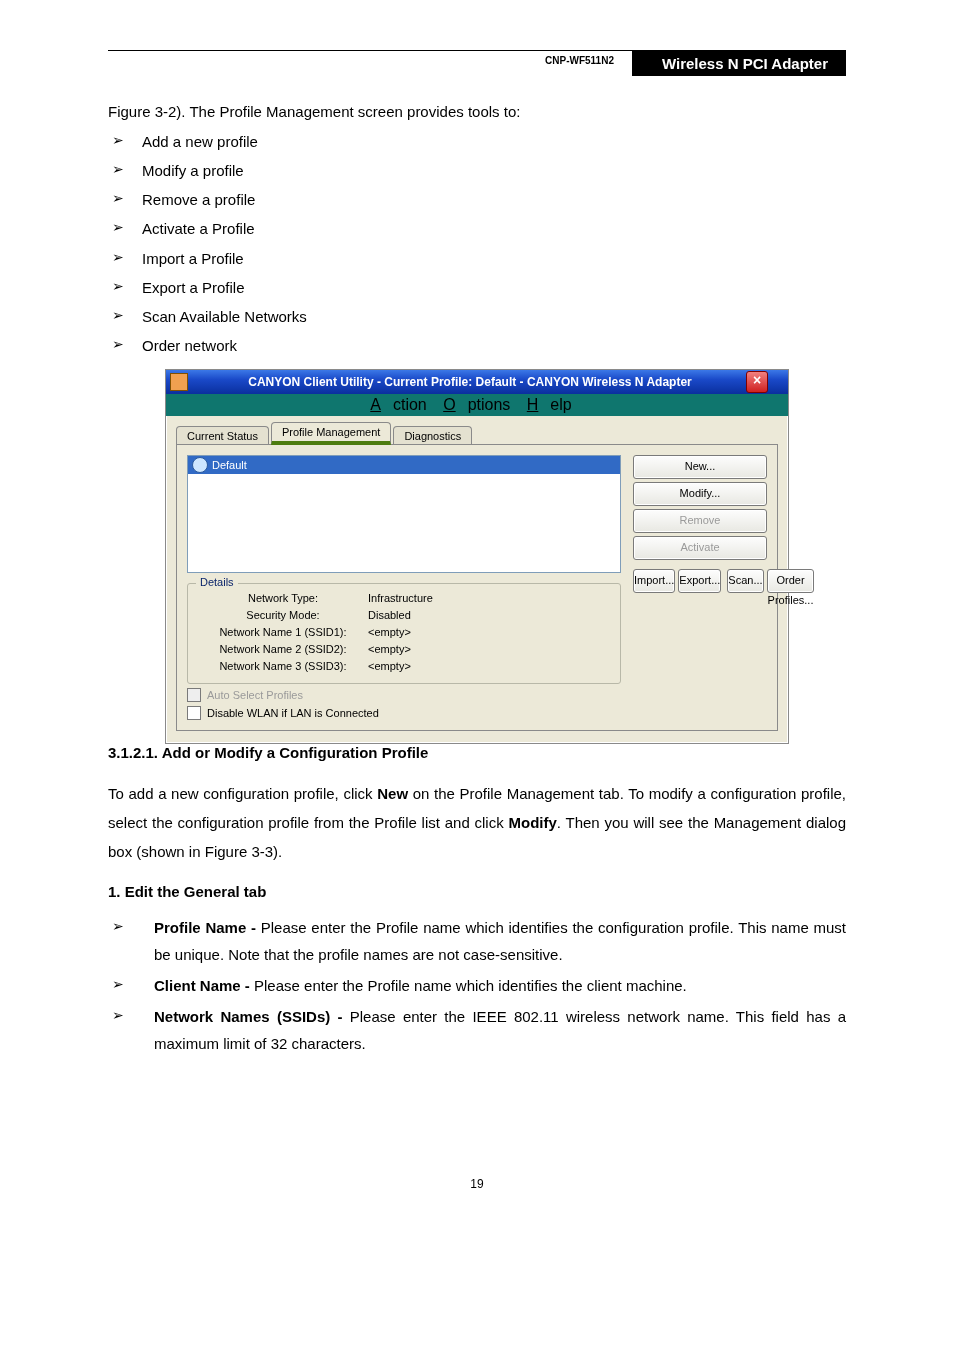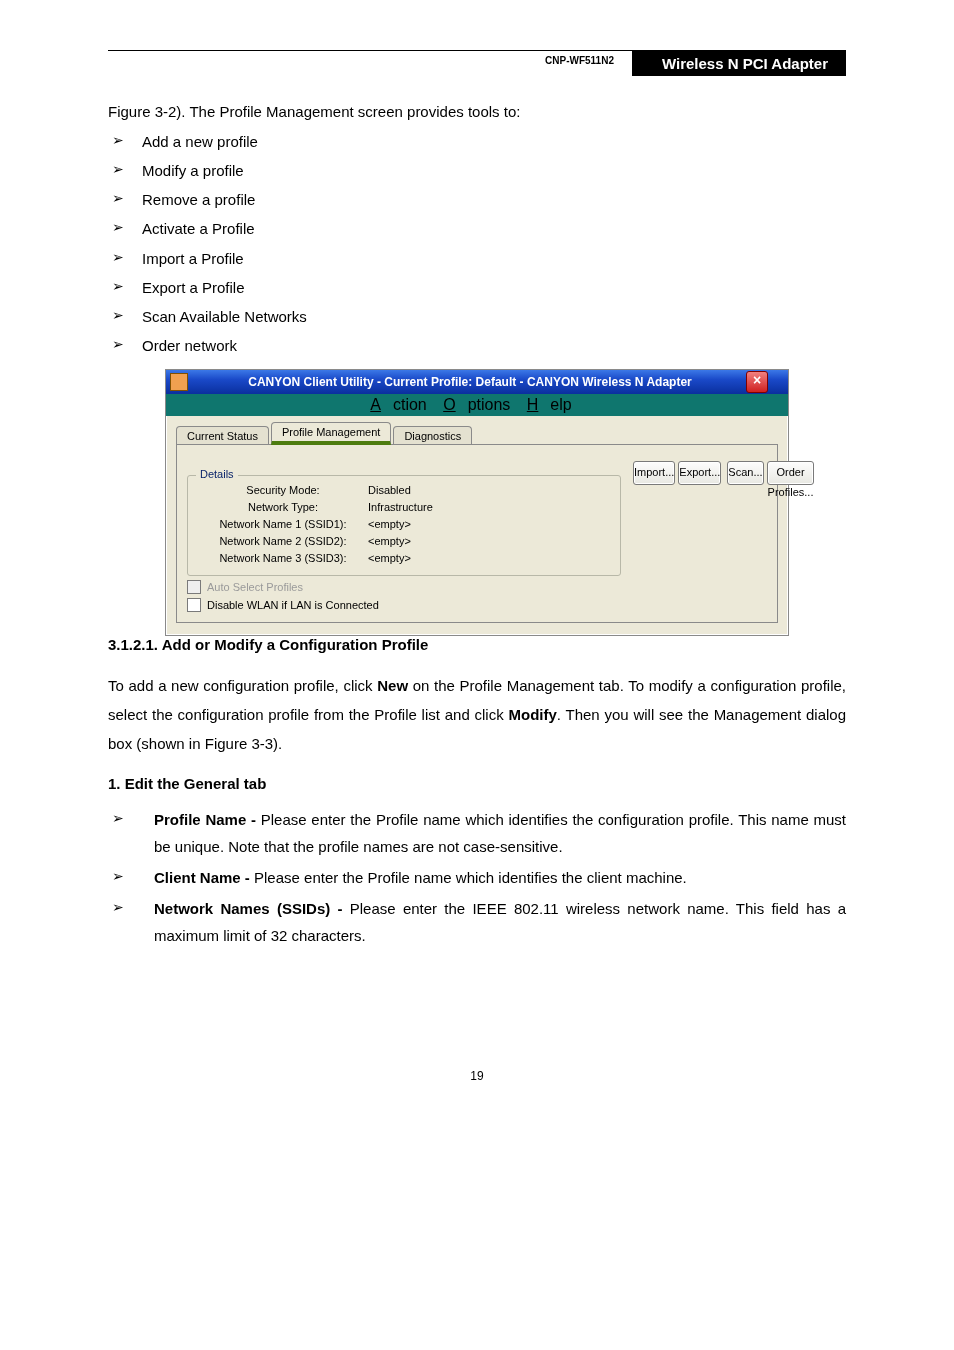--- a/index.html
+++ b/index.html
@@ -123,21 +123,21 @@
   .fieldset {
     border:1px solid #b8b8a8; border-radius:3px; margin-top:10px; padding: 6px 10px 8px 10px;
     position:relative;
   }
   .fieldset .legend {
     position:absolute; top:-8px; left:8px; background:#ece9d8; padding:0 4px;
     color:#0a246a; font-size:11px;
   }
   .kv { display:flex; font-size:11px; line-height:1.55; }
   .kv .k { width: 170px; }
-  .lower-row { display:flex; gap:12px; margin-top:10px;}
+  .lower-row { display:flex; gap:12px; }
   .lower-left { flex:1; }
   .btncol2 { width:134px; display:flex; flex-direction:row; gap:3px; margin-top:-4px;}
   .chk { display:flex; align-items:center; gap:6px; font-size:11px; margin-top:4px;}
   .chkbox { width:12px; height:12px; border:1px solid #7a7a7a; background:#fff; }
   .chk.disabled { color:#9a9a9a; }
   .chk.disabled .chkbox { background:#eee; }
 </style>
 </head>
 <body>
 
@@ -177,32 +177,46 @@
         <span><span class="ul">H</span>elp</span>
       </div>
       <div class="client">
         <div class="tabstrip">
           <div class="tab inactive">Current Status</div>
           <div class="tab active">Profile Management</div>
           <div class="tab inactive">Diagnostics</div>
         </div>
         <div class="tabpane">
 
+          <div class="prof-area">
+            <div class="prof-list">
+              <div class="prof-item">
+                <div class="picon"></div>
+                <span>Default</span>
+              </div>
+            </div>
+            <div class="btncol">
+              <div class="wbtn"><span class="ul">N</span>ew...</div>
+              <div class="wbtn"><span class="ul">M</span>odify...</div>
+              <div class="wbtn disabled">Remo<span class="ul">v</span>e</div>
+              <div class="wbtn disabled">Ac<span class="ul">t</span>ivate</div>
+            </div>
+          </div>
 
           <div class="lower-row">
             <div class="lower-left">
               <div class="fieldset">
                 <div class="legend">Details</div>
                 <div class="kv">
+                    <div class="k">Network Type:</div>
+                    <div>Infrastructure</div>
+                  </div>
+                <div class="kv">
                     <div class="k">Security Mode:</div>
                     <div>Disabled</div>
-                  </div>
-                <div class="kv">
-                    <div class="k">Network Type:</div>
-                    <div>Infrastructure</div>
                   </div>
                 <div class="kv">
                     <div class="k">Network Name 1 (SSID1):</div>
                     <div>&lt;empty&gt;</div>
                   </div>
                 <div class="kv">
                     <div class="k">Network Name 2 (SSID2):</div>
                     <div>&lt;empty&gt;</div>
                   </div>
                 <div class="kv">

